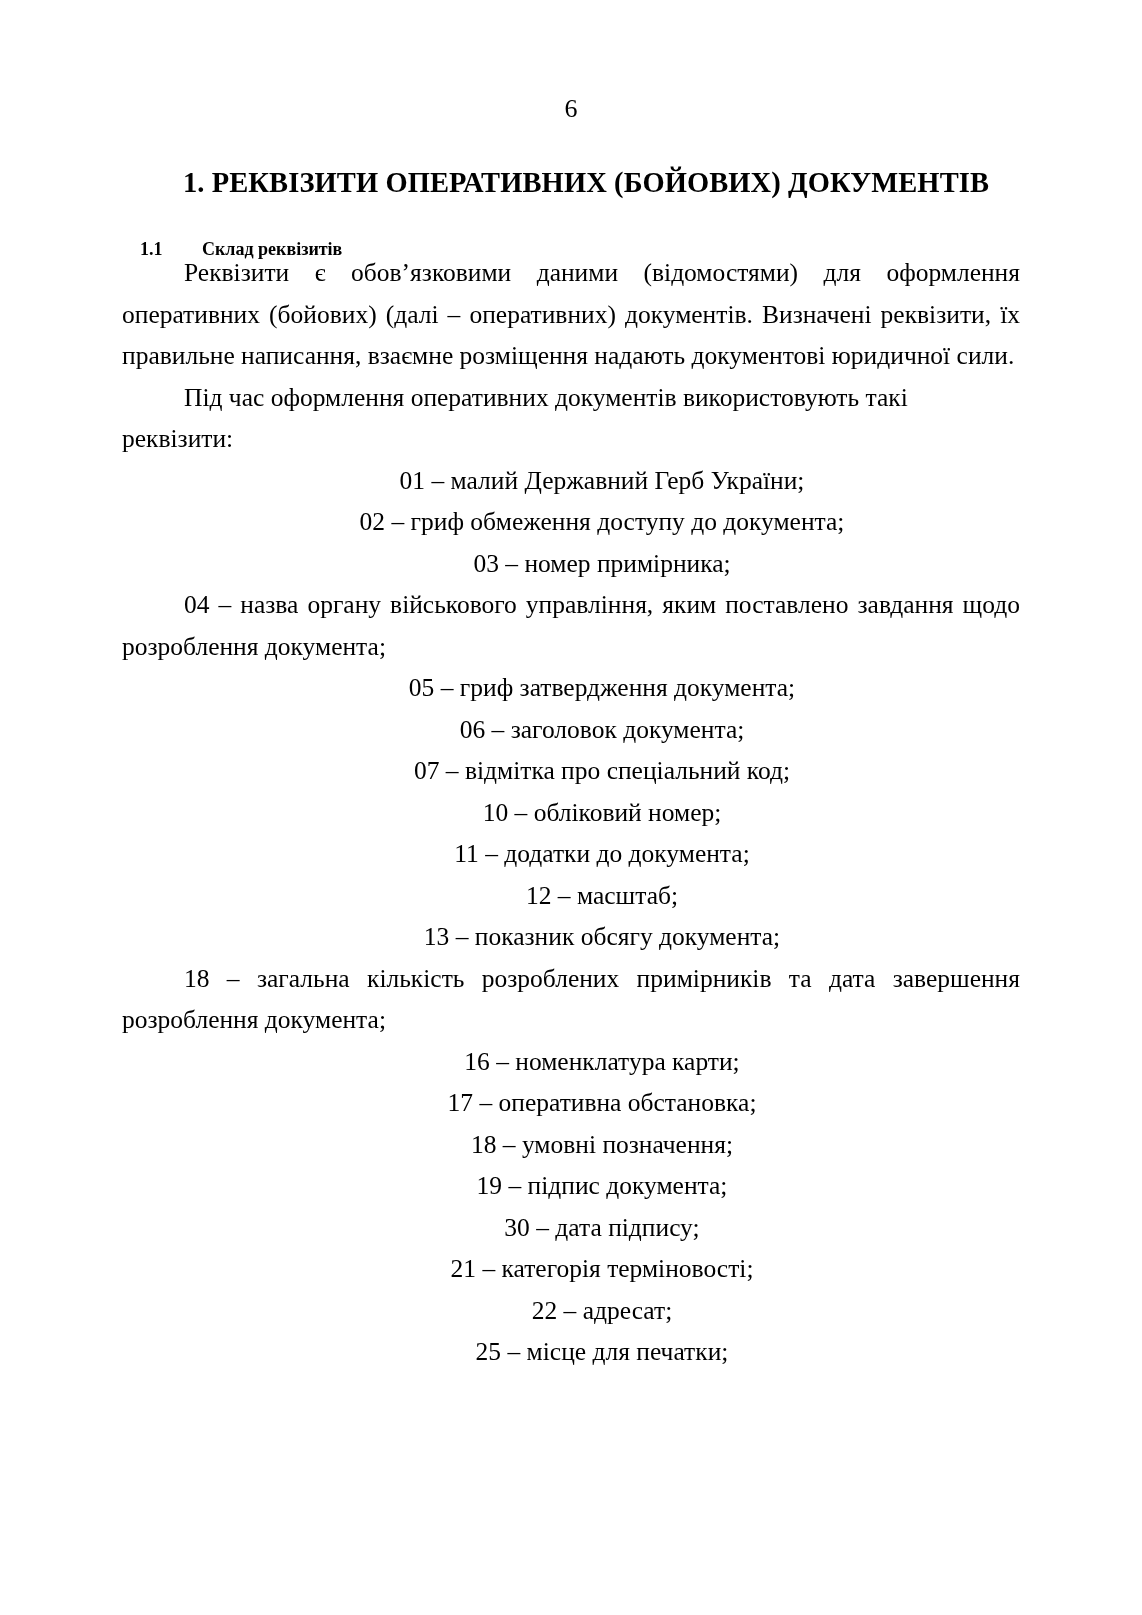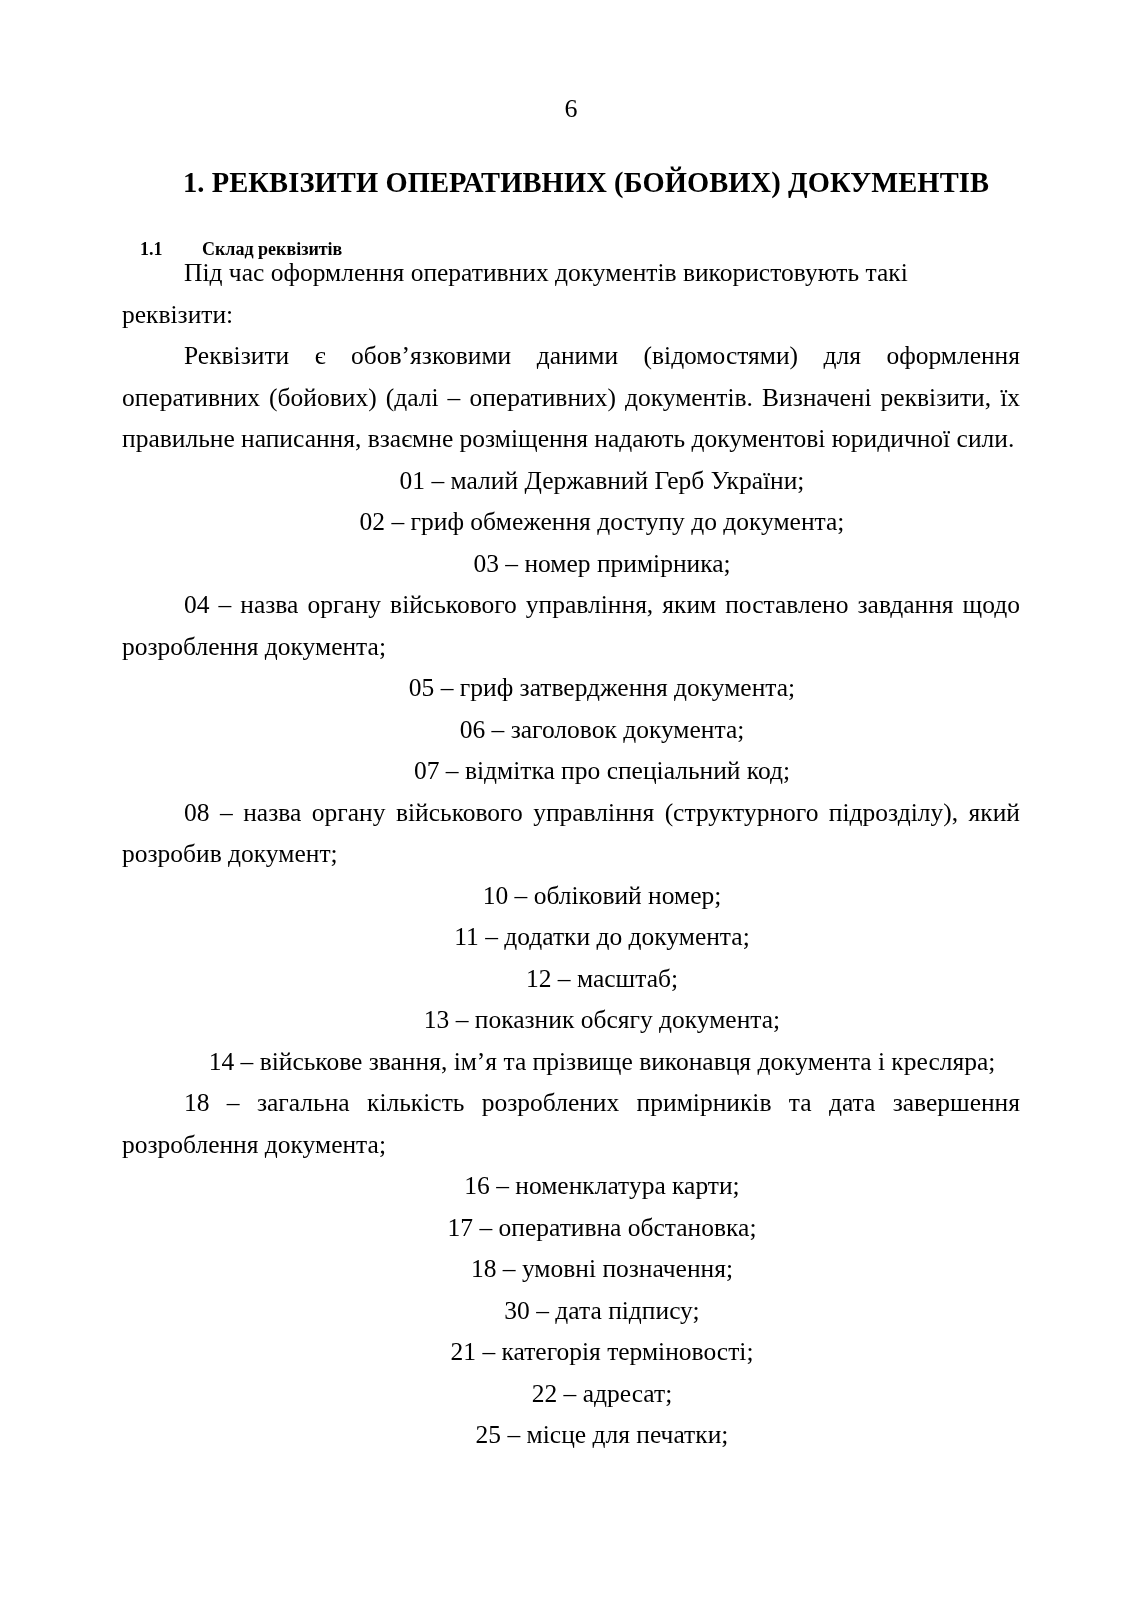--- a/index.html
+++ b/index.html
@@ -91,41 +91,40 @@
 
   <div class="page-number">6</div>
 
   <h1 class="doc-title">1. РЕКВІЗИТИ ОПЕРАТИВНИХ (БОЙОВИХ) ДОКУМЕНТІВ</h1>
 
   <h2 class="section-heading">
     <span class="num">1.1</span><span>Склад реквізитів</span>
   </h2>
 
   <div class="body-block">
+    <p class="para">Реквізити є обов’язковими даними (відомостями) для оформлення оперативних (бойових) (далі – оперативних) документів. Визначені реквізити, їх правильне написання, взаємне розміщення надають документові юридичної сили.</p>
     <p class="para last-left">Під час оформлення оперативних документів використовують такі реквізити:</p>
-    <p class="para">Реквізити є обов’язковими даними (відомостями) для оформлення оперативних (бойових) (далі – оперативних) документів. Визначені реквізити, їх правильне написання, взаємне розміщення надають документові юридичної сили.</p>
 
     <ul class="list-block">
       <li>01 – малий Державний Герб України;</li>
       <li>02 – гриф обмеження доступу до документа;</li>
       <li>03 – номер примірника;</li>
       <li class="wrap">04 – назва органу військового управління, яким поставлено завдання щодо розроблення документа;</li>
       <li>05 – гриф затвердження документа;</li>
       <li>06 – заголовок документа;</li>
       <li>07 – відмітка про спеціальний код;</li>
-      <li class="wrap">08 – назва органу військового управління (структурного підрозділу), який розробив документ;</li>
       <li>10 – обліковий номер;</li>
       <li>11 – додатки до документа;</li>
       <li>12 – масштаб;</li>
       <li>13 – показник обсягу документа;</li>
-      <li>14 – військове звання, ім’я та прізвище виконавця документа і кресляра;</li>
       <li class="wrap">18 – загальна кількість розроблених примірників та дата завершення розроблення документа;</li>
       <li>16 – номенклатура карти;</li>
       <li>17 – оперативна обстановка;</li>
       <li>18 – умовні позначення;</li>
+      <li>19 – підпис документа;</li>
       <li>30 – дата підпису;</li>
       <li>21 – категорія терміновості;</li>
       <li>22 – адресат;</li>
       <li>25 – місце для печатки;</li>
 
     </ul>
   </div>
 
 </div>
 

